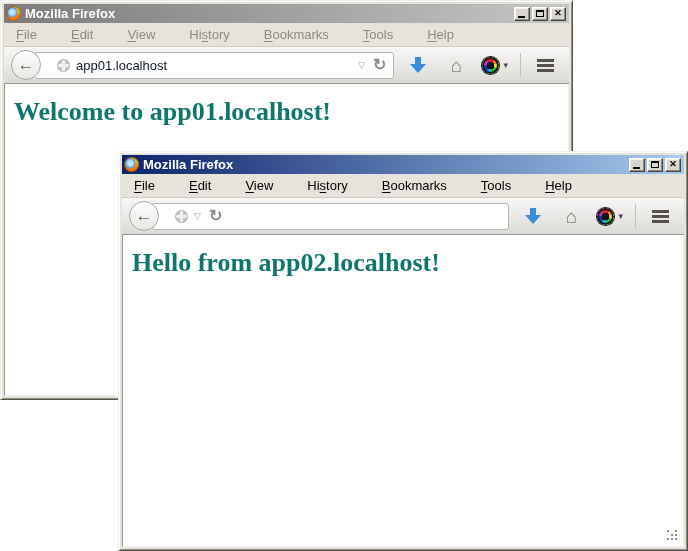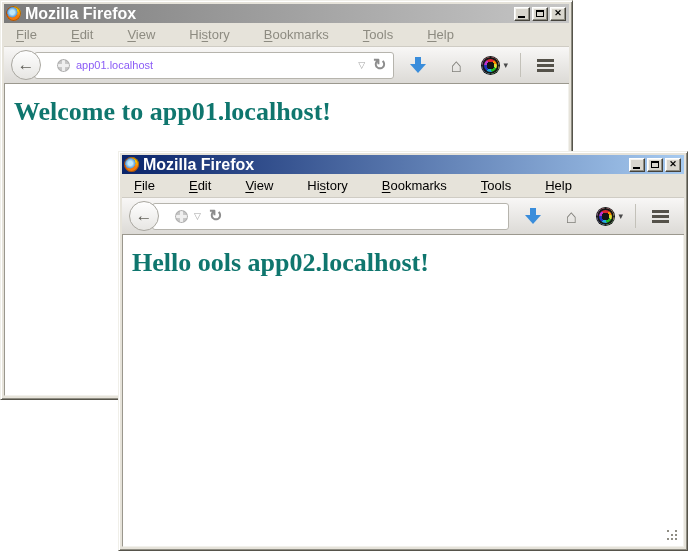--- a/index.html
+++ b/index.html
@@ -31,21 +31,21 @@
   .win-app01{left:0;top:0;width:573px;height:400px;z-index:1;}
   .win-app02{left:118px;top:151px;width:570px;height:400px;z-index:2;}
 
   
   .titlebar{
     height:19px;flex:0 0 19px;display:flex;align-items:center;
     padding:0 3px 0 2px;gap:4px;
   }
   .active .titlebar{background:linear-gradient(to right,var(--titlebar-active-start),var(--titlebar-active-end));}
   .inactive .titlebar{background:linear-gradient(to right,var(--titlebar-inactive-start),var(--titlebar-inactive-end));}
-  .title{flex:1;color:#ffffff;font-weight:bold;font-size:16px;line-height:19px;white-space:nowrap;overflow:hidden;}
+  .title{flex:1;color:#ffffff;font-weight:bold;font-size:13px;line-height:19px;white-space:nowrap;overflow:hidden;}
   .ff-icon{
     width:15px;height:15px;border-radius:50%;flex:0 0 15px;
     background:
       radial-gradient(circle at 42% 42%, #bfe9fb 0 18%, #4f93d6 42%, rgba(0,0,0,0) 43%),
       conic-gradient(from 210deg, #f47a0c, #d9530b 25%, #ffcb00 55%, #f47a0c 75%, #f47a0c);
     box-shadow:inset 0 0 0 1px rgba(120,60,0,.55);
   }
   .winbtns{display:flex;gap:2px;align-items:center;}
   .wbtn{
     width:16px;height:14px;padding:0;cursor:default;
@@ -89,21 +89,21 @@
     margin-left:-17px;padding:0 7px 0 22px;min-width:0;
   }
   .globe{
     width:13px;height:13px;border-radius:50%;flex:0 0 13px;margin-right:6px;
     background-image:
       linear-gradient(to right, rgba(0,0,0,0) 42%, #efefef 42% 58%, rgba(0,0,0,0) 58%),
       linear-gradient(to bottom, rgba(0,0,0,0) 42%, #efefef 42% 58%, rgba(0,0,0,0) 58%),
       radial-gradient(circle,#d4d4d4,#b5b5b5);
     box-shadow:inset 0 0 0 1px #ababab;
   }
-  .url-text{flex:1;font-size:11px;color:#8b5cf6;white-space:nowrap;overflow:hidden;}
+  .url-text{flex:1;font-size:13px;color:#0f172a;white-space:nowrap;overflow:hidden;}
   .url-drop{flex:0 0 auto;font-size:9px;color:#a3a3a3;margin-right:8px;line-height:1;}
   .reload{flex:0 0 auto;font-size:16px;color:#8d8d8d;line-height:1;font-weight:bold;}
   .tbtn{
     height:30px;min-width:28px;display:flex;align-items:center;justify-content:center;
     background:none;border:none;padding:0 2px;cursor:default;
   }
   .dl-arrow{
     position:relative;width:0;height:0;margin-top:7px;
     border-left:8px solid transparent;border-right:8px solid transparent;
     border-top:9px solid var(--accent-blue);
@@ -249,16 +249,16 @@
     <button class="tbtn">
       <span class="colorwheel"></span>
       <span class="caret">▾</span>
     </button>
     <div class="tsep"></div>
     <button class="tbtn">
         <span class="hamburger"></span>
       </button>
   </div>
   <div class="content">
-    <h1 class="heading">Hello ools app02.localhost!</h1>
+    <h1 class="heading">Hello from app02.localhost!</h1>
     <div class="resize-grip"></div>
   </div>
 </div>
 
 </body></html>

